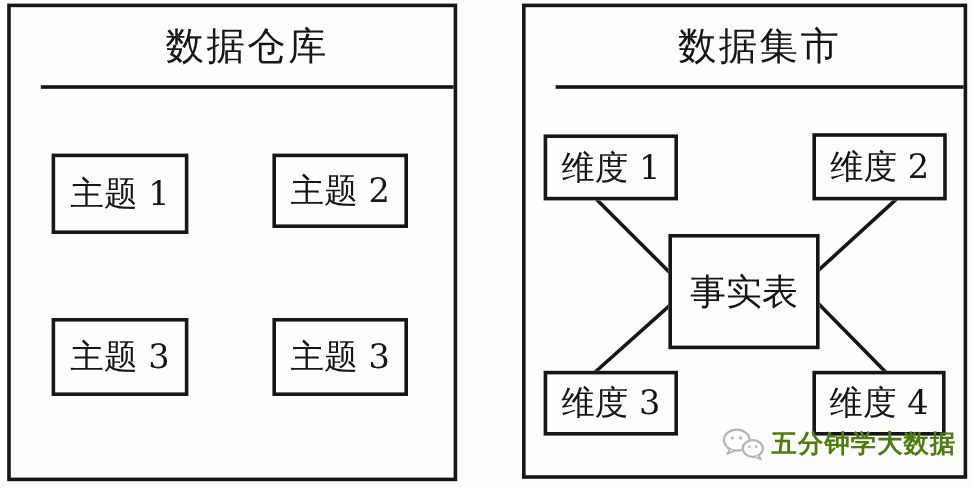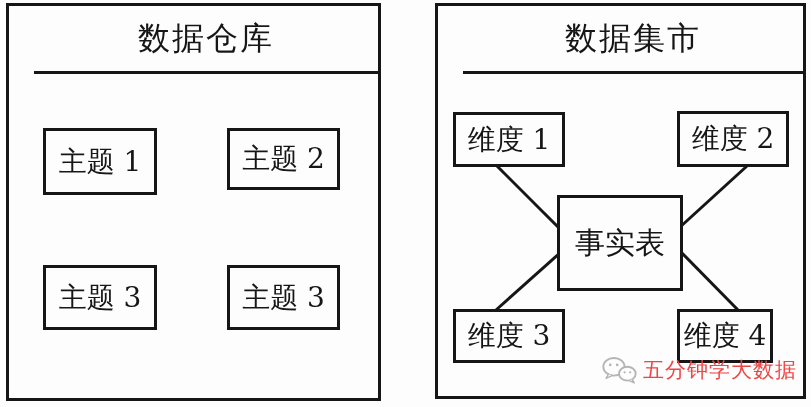--- a/index.html
+++ b/index.html
@@ -56,42 +56,42 @@
     white-space: nowrap;
   }
   .topic-1 { left: 43px;  top: 128px; width: 114px; height: 67px; }
   .topic-2 { left: 227px; top: 128px; width: 113px; height: 62px; }
   .topic-3 { left: 43px;  top: 265px; width: 114px; height: 65px; }
   .topic-4 { left: 227px; top: 265px; width: 113px; height: 65px; }
 
   .dim-1 { left: 453px; top: 112px; width: 112px; height: 55px; }
   .dim-2 { left: 677px; top: 111px; width: 112px; height: 56px; }
   .dim-3 { left: 453px; top: 309px; width: 112px; height: 54px; }
-  .dim-4 { left: 677px; top: 309px; width: 96px; height: 54px; }
+  .dim-4 { left: 677px; top: 309px; width: 111px; height: 54px; }
   .fact  { left: 557px; top: 195px; width: 126px; height: 96px; font-size: 30px; }
 
   .connector-layer {
     position: absolute;
     left: 0; top: 0;
     width: 811px; height: 407px;
     z-index: 1;
     pointer-events: none;
   }
   .watermark {
     position: absolute;
     left: 601px; top: 355px;
     display: flex;
     align-items: center;
     gap: 5px;
     z-index: 3;
   }
   .watermark-text {
     font-size: 21px;
-    font-weight: 400;
-    color: #ef4444;
+    font-weight: 700;
+    color: #4d7c0f;
     letter-spacing: 1px;
     white-space: nowrap;
     font-family: "DejaVu Sans", "Liberation Sans", sans-serif;
   }
 </style>
 </head>
 <body>
 
 <div class="screen">
 

